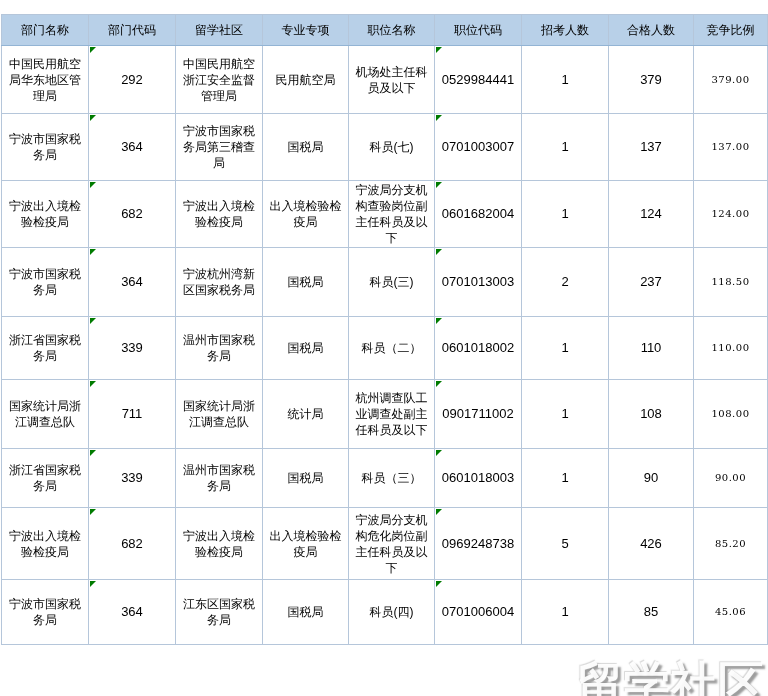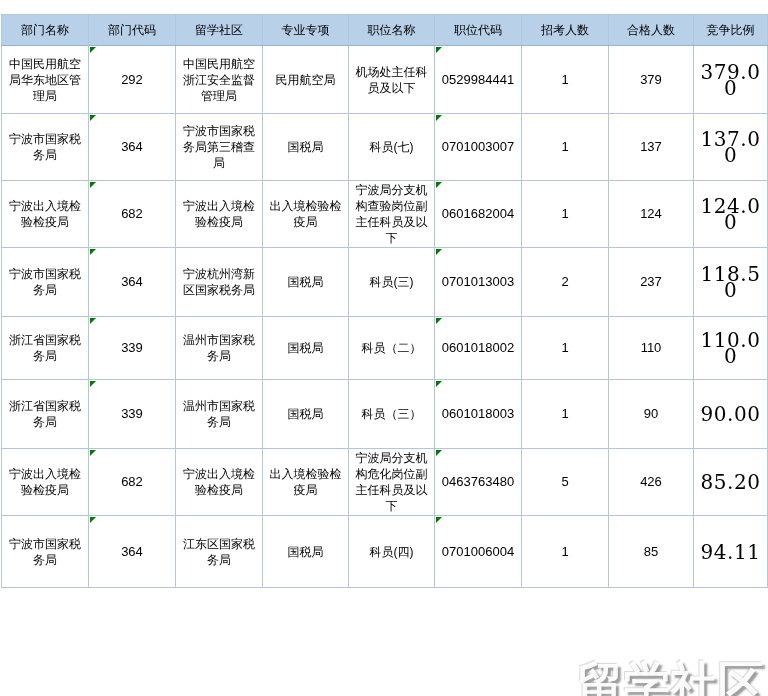--- a/index.html
+++ b/index.html
@@ -33,21 +33,21 @@
   tbody tr:nth-child(9){height:65px}
   tbody tr:nth-child(10){height:69px}
   td.code{position:relative;margin-left:12px;}
   .tri{
     position:absolute;top:1px;left:1px;width:0;height:0;
     border-top:6px solid #007b00;border-right:6px solid transparent;
   }
   .num{font-size:13px;}
   .ratio{
     font-family:"DejaVu Serif","Liberation Serif",serif;
-    font-size:20px;letter-spacing:0.5px;
+    font-size:10px;letter-spacing:0.5px;
   }
   .watermark{
     position:absolute;right:2px;bottom:0px;
     text-align:right;color:rgba(255,255,255,0.93);
     pointer-events:none;z-index:5;
   }
   .wm-title{
     font-size:46px;font-weight:bold;letter-spacing:1px;line-height:50px;
     font-family:"DejaVu Sans",sans-serif;
     text-shadow:3px 3px 2px rgba(140,140,140,0.85), -1px -1px 1px rgba(190,190,190,0.6);
@@ -137,51 +137,62 @@
         <td class="code num"><span class="tri"></span><span>339</span></td>
         <td>温州市国家税务局</td>
         <td>国税局</td>
         <td>科员（二）</td>
         <td class="code num"><span class="tri"></span><span>0601018002</span></td>
         <td class="num">1</td>
         <td class="num">110</td>
         <td class="ratio">110.00</td>
       </tr>
       <tr>
+        <td>国家统计局浙江调查总队</td>
+        <td class="code num"><span class="tri"></span><span>711</span></td>
+        <td>国家统计局浙江调查总队</td>
+        <td>统计局</td>
+        <td>杭州调查队工业调查处副主任科员及以下</td>
+        <td class="code num"><span class="tri"></span><span>0901711002</span></td>
+        <td class="num">1</td>
+        <td class="num">108</td>
+        <td class="ratio">108.00</td>
+      </tr>
+      <tr>
         <td>浙江省国家税务局</td>
         <td class="code num"><span class="tri"></span><span>339</span></td>
         <td>温州市国家税务局</td>
         <td>国税局</td>
         <td>科员（三）</td>
         <td class="code num"><span class="tri"></span><span>0601018003</span></td>
         <td class="num">1</td>
         <td class="num">90</td>
         <td class="ratio">90.00</td>
       </tr>
       <tr>
         <td>宁波出入境检验检疫局</td>
         <td class="code num"><span class="tri"></span><span>682</span></td>
         <td>宁波出入境检验检疫局</td>
         <td>出入境检验检疫局</td>
         <td>宁波局分支机构危化岗位副主任科员及以下</td>
-        <td class="code num"><span class="tri"></span><span>0463763480</span></td>
+        <td class="code num"><span class="tri"></span><span>0969248738</span></td>
         <td class="num">5</td>
         <td class="num">426</td>
         <td class="ratio">85.20</td>
       </tr>
       <tr>
         <td>宁波市国家税务局</td>
         <td class="code num"><span class="tri"></span><span>364</span></td>
         <td>江东区国家税务局</td>
         <td>国税局</td>
         <td>科员(四)</td>
         <td class="code num"><span class="tri"></span><span>0701006004</span></td>
         <td class="num">1</td>
         <td class="num">85</td>
-        <td class="ratio">94.11</td>
+        <td class="ratio">45.06</td>
       </tr>
     </tbody>
   </table>
 
   <div class="watermark">
     <div class="wm-title">留学社区</div>
   </div>
 </div>
 
 </body></html>

